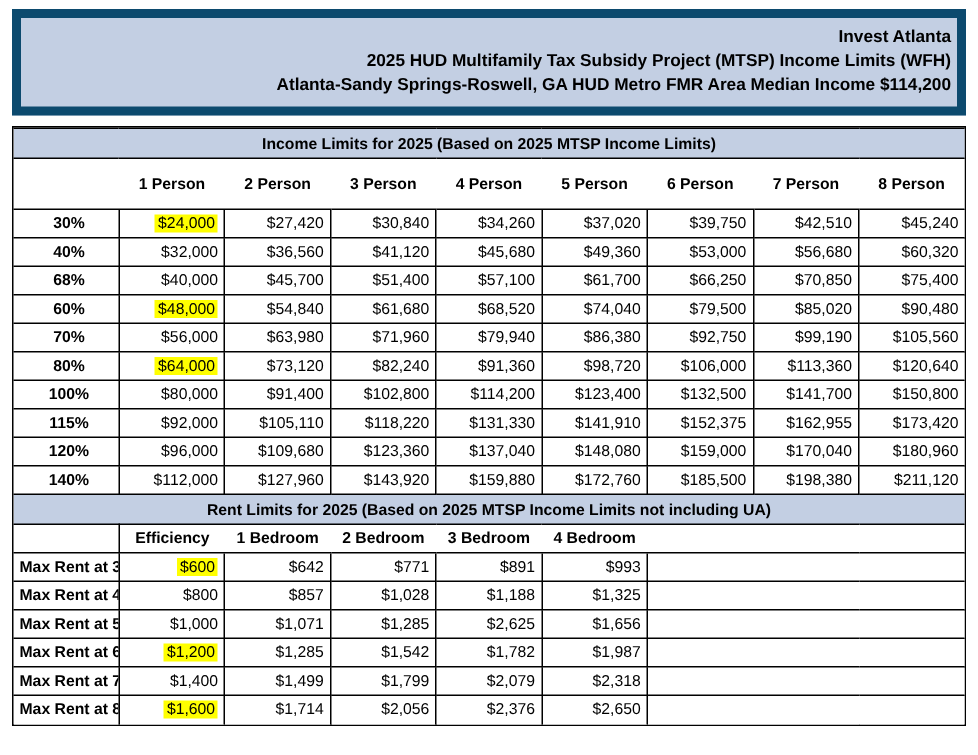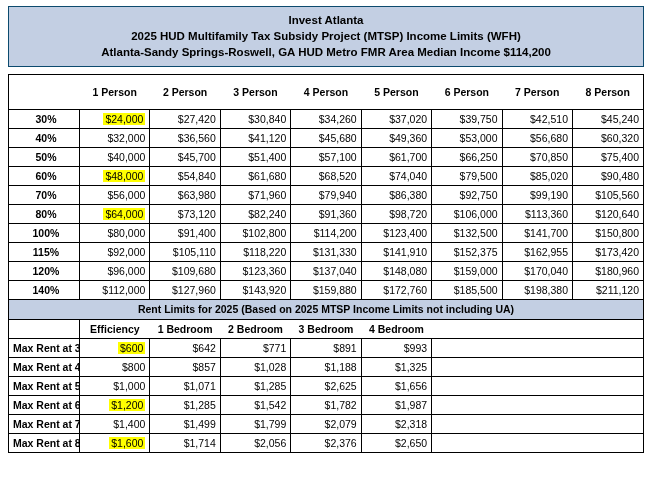--- a/index.html
+++ b/index.html
@@ -11,23 +11,23 @@
   #page {
     width: 652px;
     height: 503px;
     position: relative;
     background: #ffffff;
     box-sizing: border-box;
     padding: 6px 8px 4px 8px;
   }
   
   .header-box {
-    border: 1px solid #0c4a6e;
+    border: 6px solid #0c4a6e;
     background: #c3cfe3;
-    text-align: center;
+    text-align: right;
     padding: 5px 4px 6px 4px;
     box-sizing: border-box;
   }
   .header-line {
     font-weight: bold;
     font-size: 11.5px;
     color: #000;
     line-height: 16px;
   }
   .header-line.title { font-size: 11.5px; }
@@ -133,20 +133,23 @@
         <col style="width:70px">
         <col style="width:70px">
         <col style="width:70px">
         <col style="width:70px">
         <col style="width:70px">
         <col style="width:70px">
         <col style="width:70px">
         <col style="width:70px">
       </colgroup>
       <tbody id="table-body">
+          <tr class="banner">
+            <td colspan="9">Income Limits for 2025 (Based on 2025 MTSP Income Limits)</td>
+          </tr>
           <tr class="colhead">
             <td class="rowlabel"></td>
             <td>1 Person</td>
             <td>2 Person</td>
             <td>3 Person</td>
             <td>4 Person</td>
             <td>5 Person</td>
             <td>6 Person</td>
             <td>7 Person</td>
             <td>8 Person</td>
@@ -167,21 +170,21 @@
             <td class="val"><span class="cell-inner">$32,000</span></td>
             <td class="val"><span class="cell-inner">$36,560</span></td>
             <td class="val"><span class="cell-inner">$41,120</span></td>
             <td class="val"><span class="cell-inner">$45,680</span></td>
             <td class="val"><span class="cell-inner">$49,360</span></td>
             <td class="val"><span class="cell-inner">$53,000</span></td>
             <td class="val"><span class="cell-inner">$56,680</span></td>
             <td class="val"><span class="cell-inner">$60,320</span></td>
           </tr>
           <tr class="data">
-            <td class="rowlabel">50%</td>
+            <td class="rowlabel">68%</td>
             <td class="val"><span class="cell-inner">$40,000</span></td>
             <td class="val"><span class="cell-inner">$45,700</span></td>
             <td class="val"><span class="cell-inner">$51,400</span></td>
             <td class="val"><span class="cell-inner">$57,100</span></td>
             <td class="val"><span class="cell-inner">$61,700</span></td>
             <td class="val"><span class="cell-inner">$66,250</span></td>
             <td class="val"><span class="cell-inner">$70,850</span></td>
             <td class="val"><span class="cell-inner">$75,400</span></td>
           </tr>
           <tr class="data">

